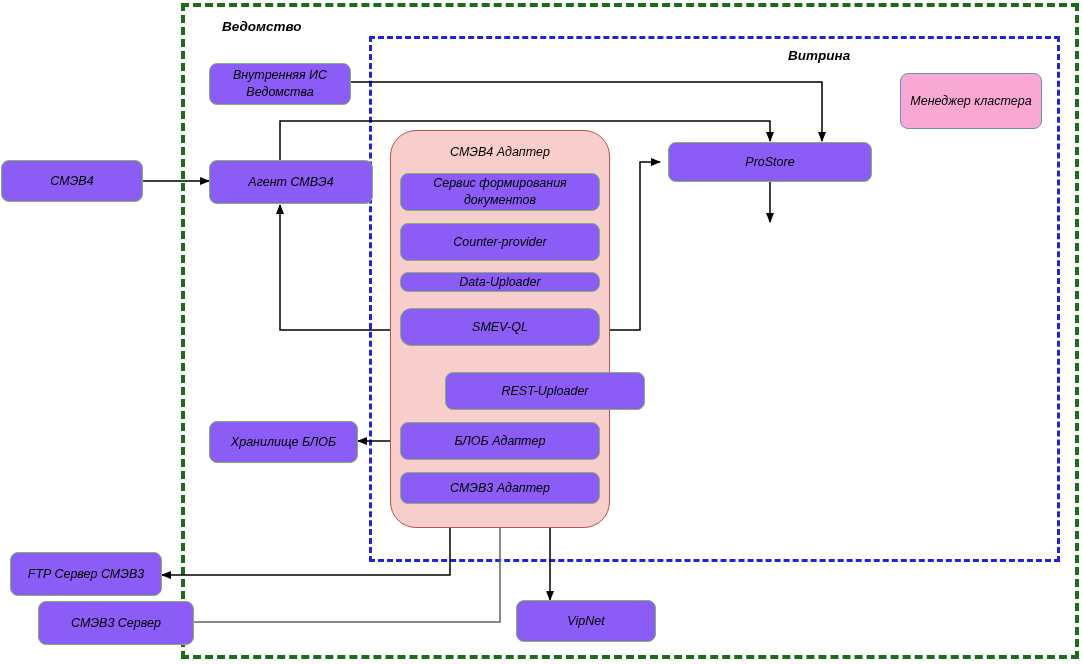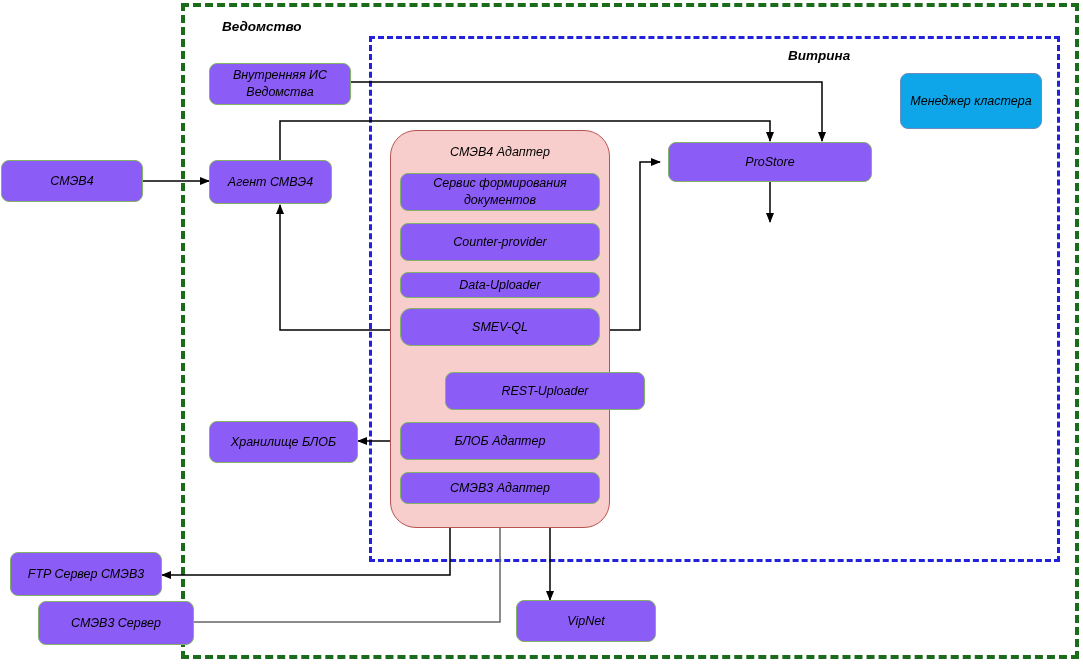--- a/index.html
+++ b/index.html
@@ -65,21 +65,21 @@
     color: #000000;
     border-radius: 8px;
     line-height: 1.35;
     padding: 2px 6px;
   }
   .node-green {
     background: #8b5cf6;
     border: 1.4px solid #82b366;
   }
   .node-blue {
-    background: #0ea5e9;
+    background: #f9a8d4;
     border: 1.4px solid #6c8ebf;
   }
   .container-pink {
     position: absolute;
     box-sizing: border-box;
     background: #f8cecc;
     border: 1.6px solid #b85450;
     border-radius: 26px;
   }
   .container-title {
@@ -175,36 +175,36 @@
 
       <path d="M450,512 L450,575 L162,575" marker-end="url(#ah)"></path>
 
       <path d="M500,512 L500,622 L166,622" stroke="#666666" marker-end="url(#ahg)"></path>
       <path d="M550,512 L550,600" marker-end="url(#ah)"></path>
     </g>
   </svg>
 
   <div class="node node-green" style="left:1px; top:160px; width:142px; height:42px;">СМЭВ4</div>
 
-  <div class="node node-green" style="left:209px; top:160px; width:123px; height:44px;">Агент СМВЭ4</div>
+  <div class="node node-green" style="left:209px; top:160px; width:164px; height:44px;">Агент СМВЭ4</div>
 
   <div class="node node-green" style="left:209px; top:63px; width:142px; height:42px;">Внутренняя ИС Ведомства</div>
 
   <div class="node node-green" style="left:209px; top:421px; width:149px; height:42px;">Хранилище БЛОБ</div>
 
   <div class="node node-green" style="left:10px; top:552px; width:152px; height:44px;">FTP Сервер СМЭВ3</div>
 
   <div class="node node-green" style="left:10px; top:601px; width:156px; height:44px;margin-left:28px;">СМЭВ3 Сервер</div>
 
   <div class="container-pink" style="left:390px; top:130px; width:220px; height:398px;">
     <div class="container-title">СМЭВ4 Адаптер</div>
   </div>
   <div class="node node-green" style="left:400px; top:173px; width:200px; height:38px;">Сервис формирования документов</div>
   <div class="node node-green" style="left:400px; top:223px; width:200px; height:38px;">Counter-provider</div>
-  <div class="node node-green" style="left:400px; top:272px; width:200px; height:26px;">Data-Uploader</div>
+  <div class="node node-green" style="left:400px; top:272px; width:200px; height:20px;">Data-Uploader</div>
   <div class="node node-green" style="left:400px; top:308px; width:200px; height:38px;border-radius:11px;">SMEV-QL</div>
   <div class="node node-green" style="left:409px; top:372px; width:200px; height:38px;margin-left:36px;">REST-Uploader</div>
   <div class="node node-green" style="left:400px; top:422px; width:200px; height:38px;">БЛОБ Адаптер</div>
   <div class="node node-green" style="left:400px; top:472px; width:200px; height:32px;">СМЭВ3 Адаптер</div>
 
   <div class="node node-green" style="left:668px; top:142px; width:204px; height:40px;">ProStore</div>
 
   <div class="node node-blue" style="left:900px; top:73px; width:142px; height:56px;">Менеджер кластера</div>
 
 

